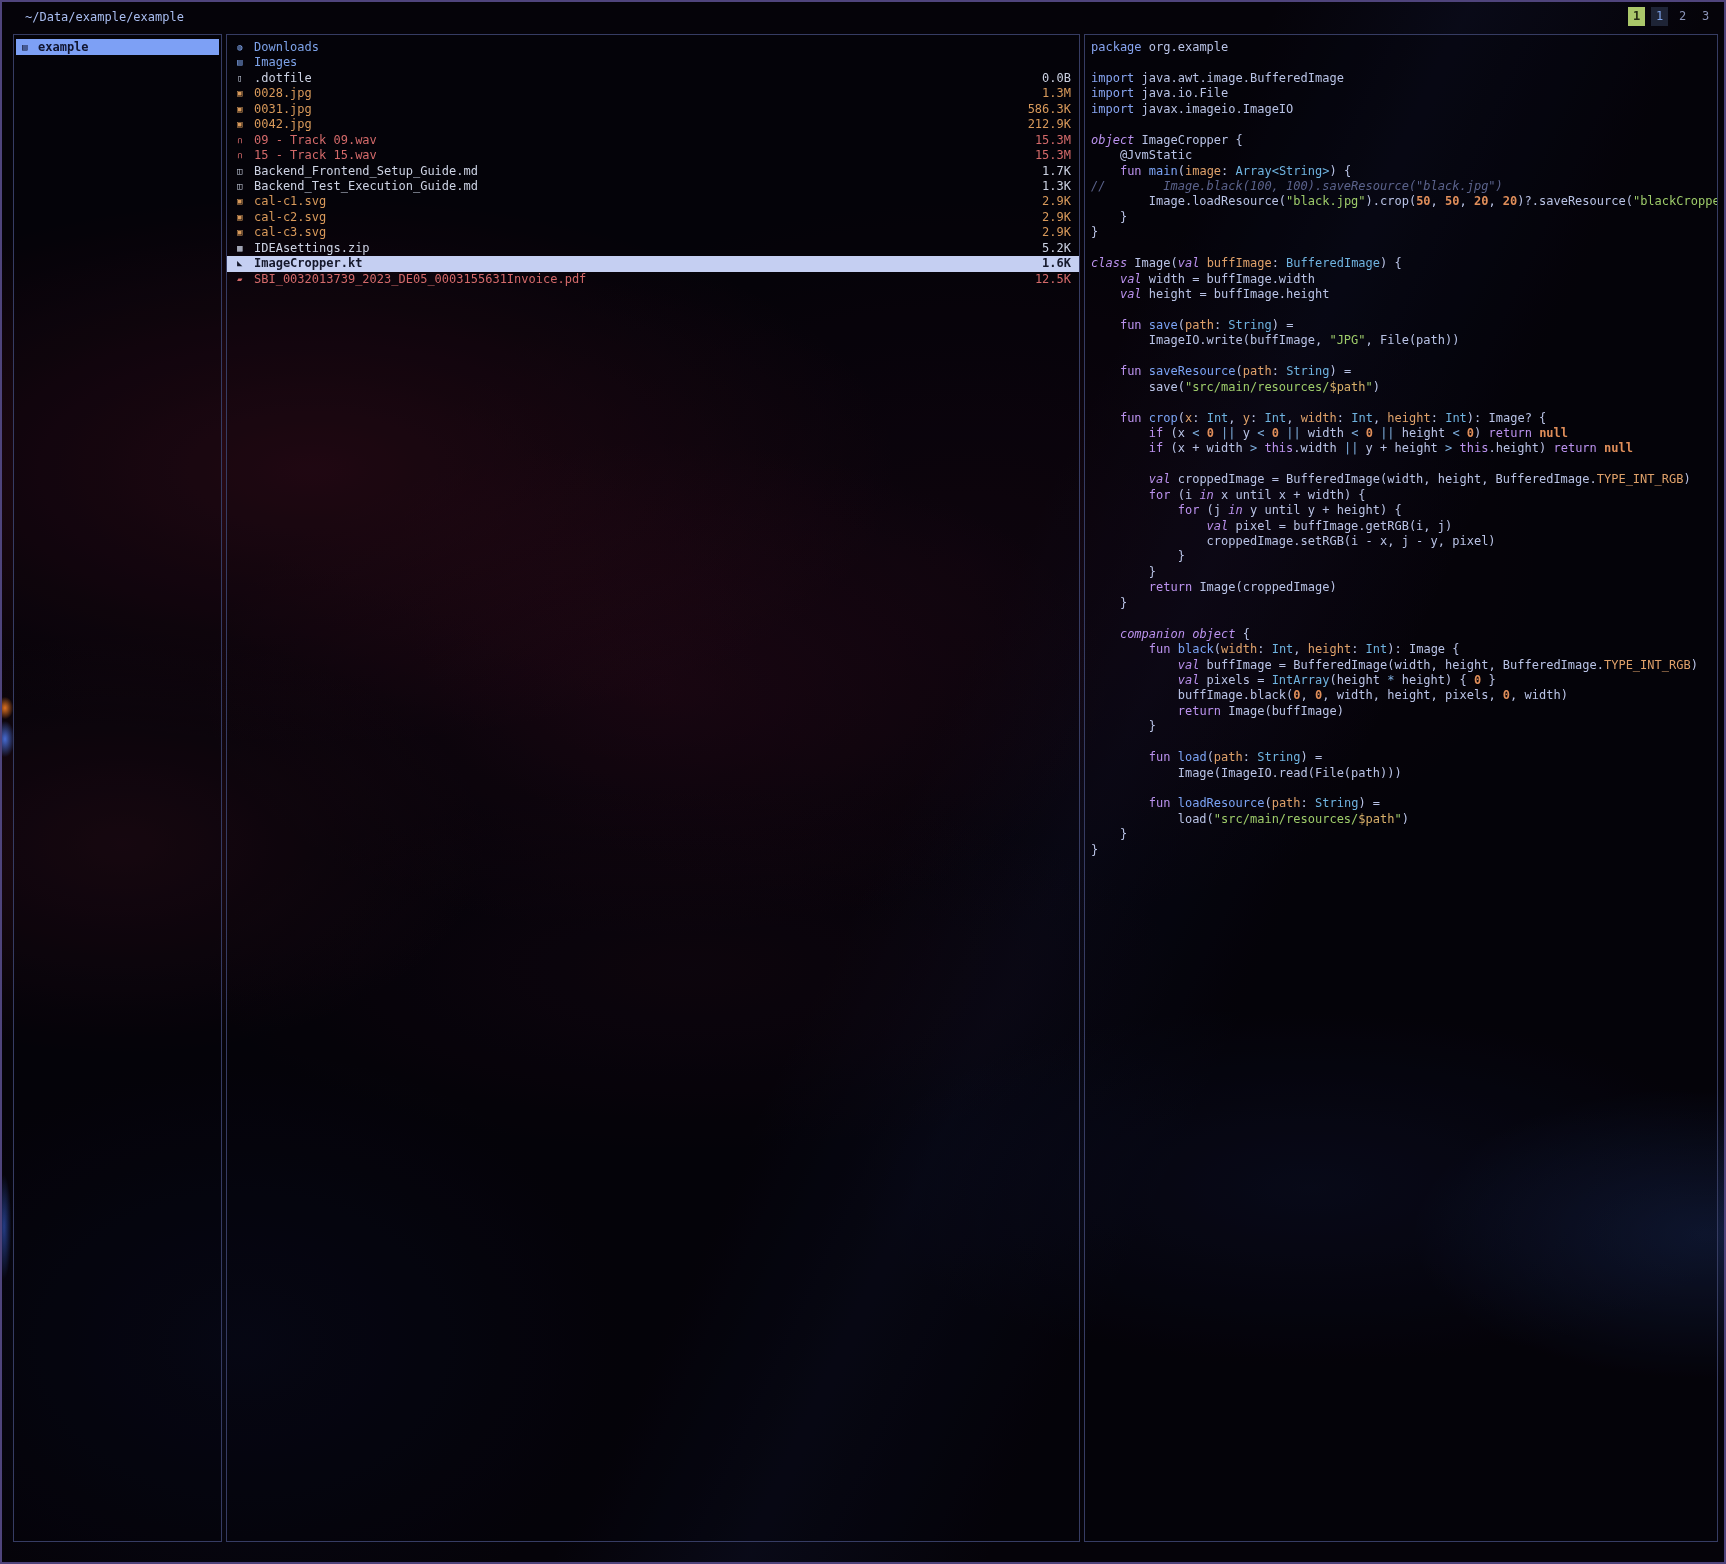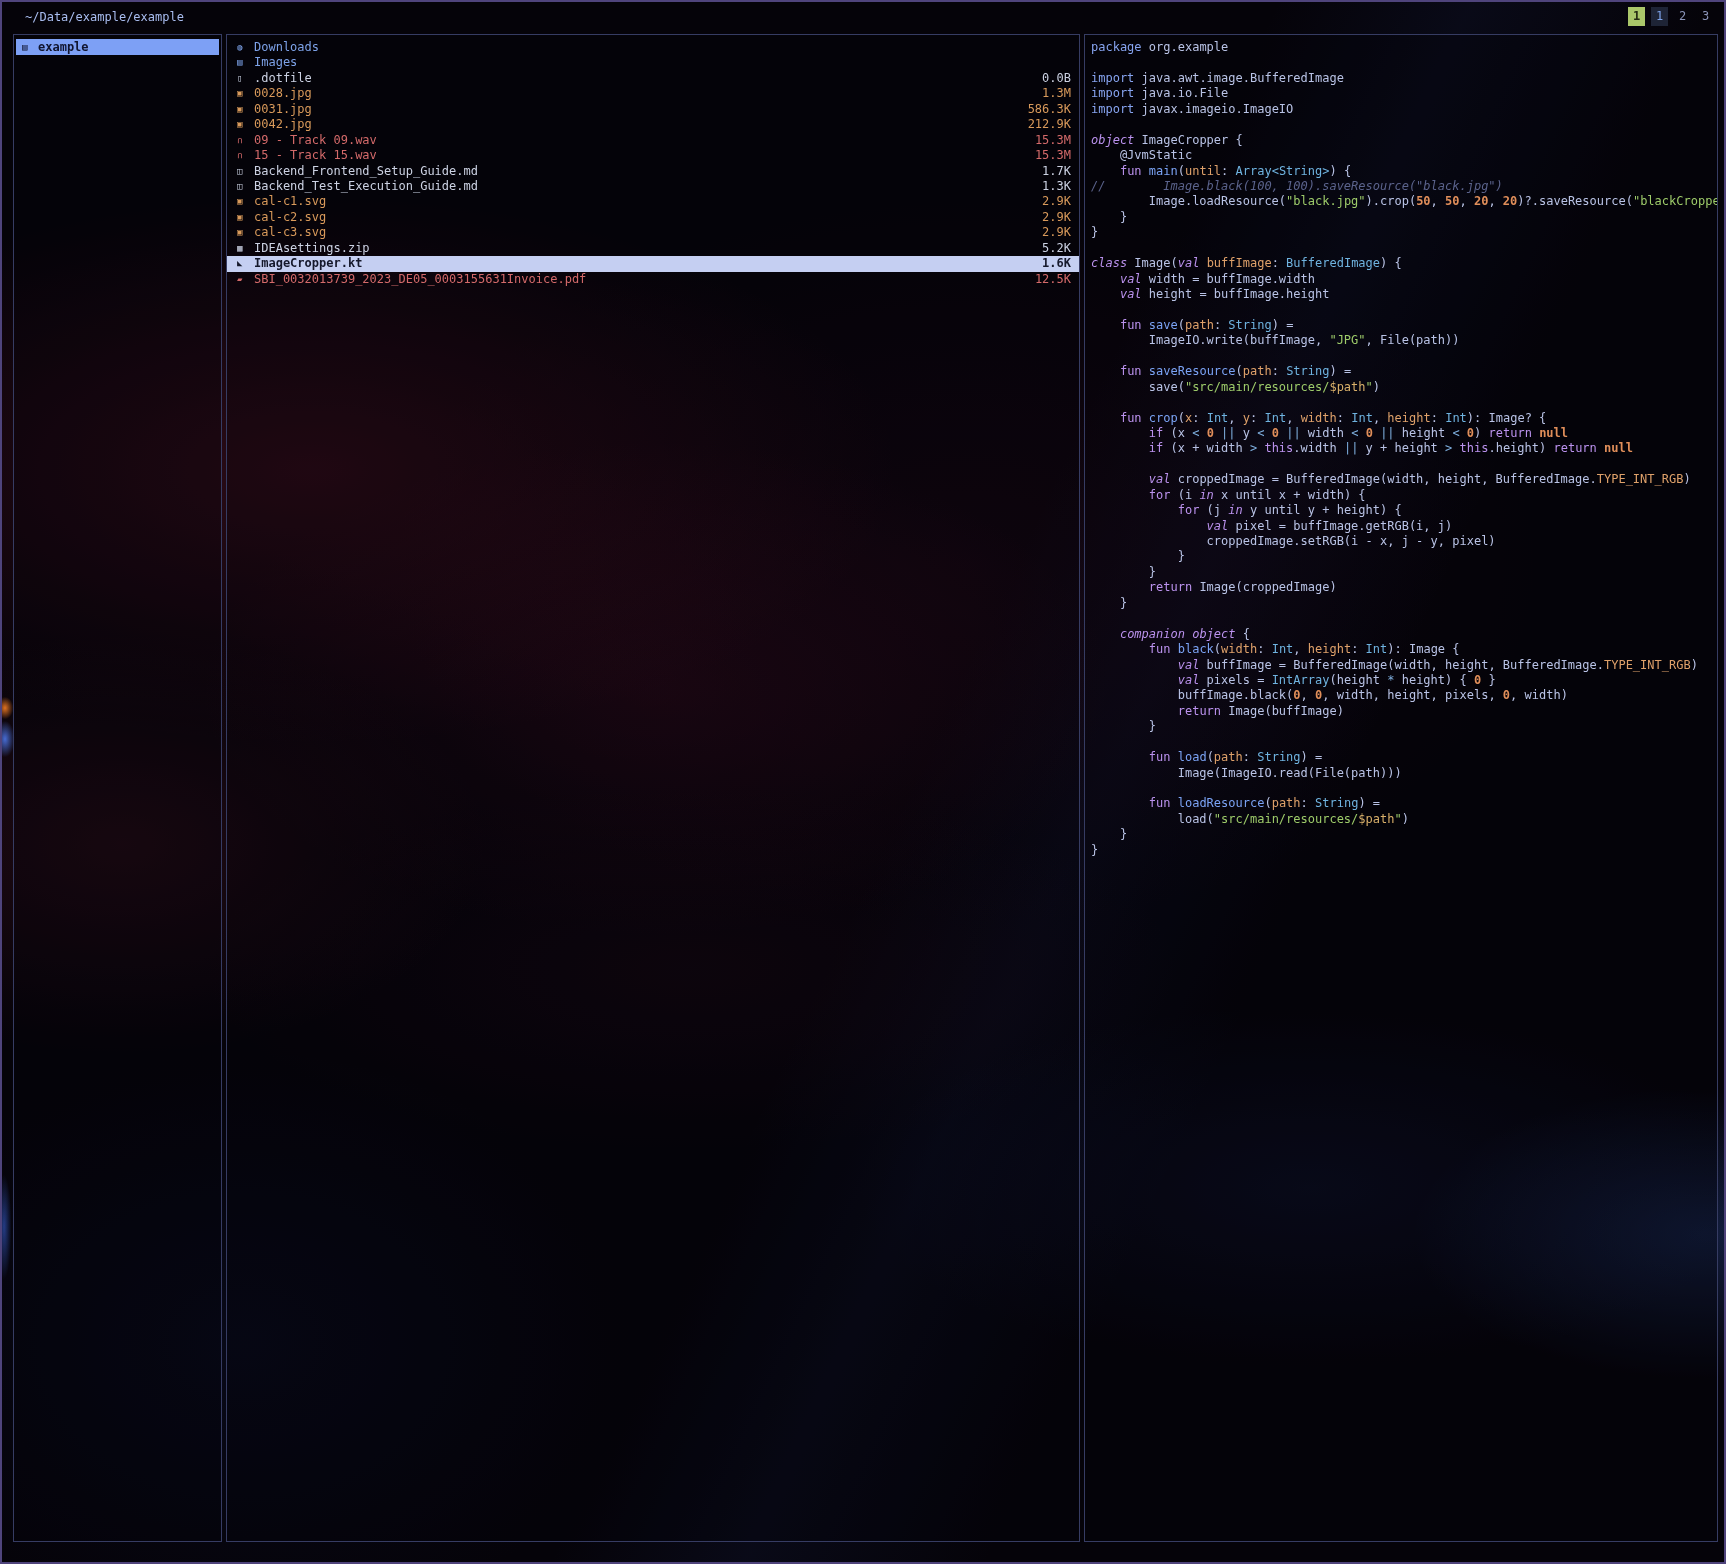--- a/index.html
+++ b/index.html
@@ -130,21 +130,21 @@
 <div class="panel" id="preview-panel">
   <div id="code-content">
       <div class="cl"><span class="c-k2">package</span><span class="c-d"> org.example</span></div>
       <div class="cl">&nbsp;</div>
       <div class="cl"><span class="c-k2">import</span><span class="c-d"> java.awt.image.BufferedImage</span></div>
       <div class="cl"><span class="c-k2">import</span><span class="c-d"> java.io.File</span></div>
       <div class="cl"><span class="c-k2">import</span><span class="c-d"> javax.imageio.ImageIO</span></div>
       <div class="cl">&nbsp;</div>
       <div class="cl"><span class="c-ki">object</span><span class="c-d"> ImageCropper {</span></div>
       <div class="cl"><span class="c-d">    @JvmStatic</span></div>
-      <div class="cl"><span class="c-d">    </span><span class="c-k">fun</span><span class="c-d"> </span><span class="c-f">main</span><span class="c-d">(</span><span class="c-p">until</span><span class="c-d">: </span><span class="c-t">Array&lt;String&gt;</span><span class="c-d">) {</span></div>
+      <div class="cl"><span class="c-d">    </span><span class="c-k">fun</span><span class="c-d"> </span><span class="c-f">main</span><span class="c-d">(</span><span class="c-p">image</span><span class="c-d">: </span><span class="c-t">Array&lt;String&gt;</span><span class="c-d">) {</span></div>
       <div class="cl"><span class="c-c">//        Image.black(100, 100).saveResource("black.jpg")</span></div>
       <div class="cl"><span class="c-d">        Image.loadResource(</span><span class="c-s">"black.jpg"</span><span class="c-d">).crop(</span><span class="c-n">50</span><span class="c-d">, </span><span class="c-n">50</span><span class="c-d">, </span><span class="c-n">20</span><span class="c-d">, </span><span class="c-n">20</span><span class="c-d">)?.saveResource(</span><span class="c-s">"blackCropped.</span></div>
       <div class="cl"><span class="c-d">    }</span></div>
       <div class="cl"><span class="c-d">}</span></div>
       <div class="cl">&nbsp;</div>
       <div class="cl"><span class="c-ki">class</span><span class="c-d"> Image(</span><span class="c-ki">val</span><span class="c-d"> </span><span class="c-p">buffImage</span><span class="c-d">: </span><span class="c-t">BufferedImage</span><span class="c-d">) {</span></div>
       <div class="cl"><span class="c-d">    </span><span class="c-ki">val</span><span class="c-d"> width = buffImage.width</span></div>
       <div class="cl"><span class="c-d">    </span><span class="c-ki">val</span><span class="c-d"> height = buffImage.height</span></div>
       <div class="cl">&nbsp;</div>
       <div class="cl"><span class="c-d">    </span><span class="c-k">fun</span><span class="c-d"> </span><span class="c-f">save</span><span class="c-d">(</span><span class="c-p">path</span><span class="c-d">: </span><span class="c-t">String</span><span class="c-d">) =</span></div>

